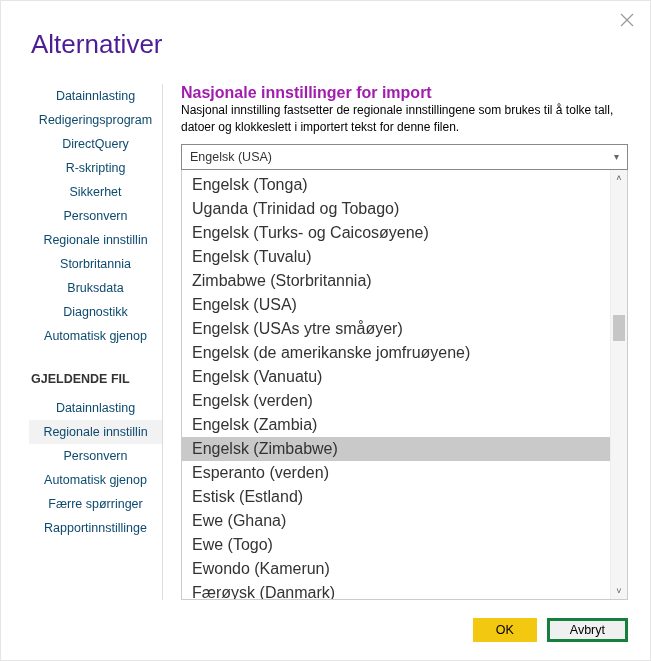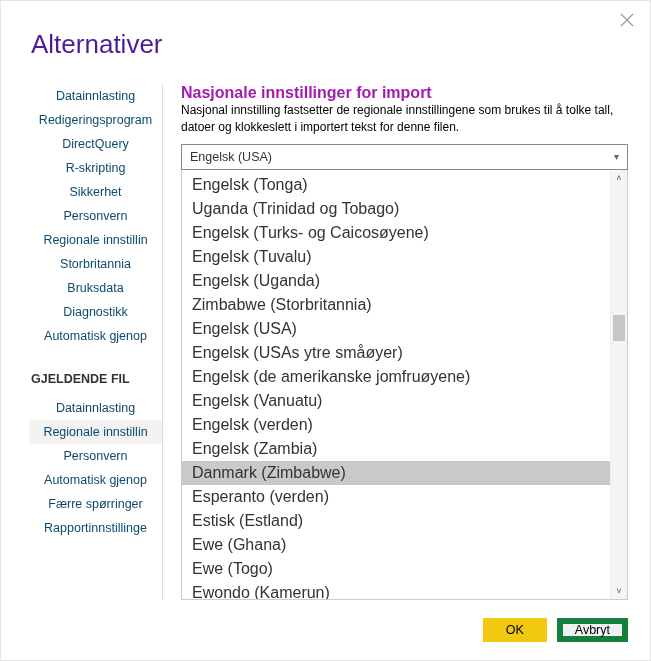--- a/index.html
+++ b/index.html
@@ -147,27 +147,27 @@
       position: absolute;
       bottom: 18px;
       right: 22px;
       display: flex;
       gap: 10px;
     }
     .btn {
       min-width: 64px;
       height: 24px;
       font-size: 12.5px;
-      border: 6px solid #15803d;
+      border: 3px solid #15803d;
       background: #f0f0f0;
       display: flex;
       align-items: center;
       justify-content: center;
       cursor: pointer;
-      padding: 0 12px;
+      padding: 0 20px;
     }
     .btn.primary {
       background: #f2c811;
       border-color: #f2c811;
       color: #000;
     }
   </style>
 </head>
 <body>
 
@@ -213,29 +213,28 @@
       <span>Engelsk (USA)</span>
       <span class="chev">▾</span>
     </div>
 
     <div class="dropdown-panel">
       <div class="dropdown-list" id="ddlist">
           <div class="dd-item">Engelsk (Tonga)</div>
           <div class="dd-item">Uganda (Trinidad og Tobago)</div>
           <div class="dd-item">Engelsk (Turks- og Caicosøyene)</div>
           <div class="dd-item">Engelsk (Tuvalu)</div>
-          <div class="dd-item">Engelsk (Uganda)</div>
           <div class="dd-item">Zimbabwe (Storbritannia)</div>
           <div class="dd-item">Engelsk (USA)</div>
           <div class="dd-item">Engelsk (USAs ytre småøyer)</div>
           <div class="dd-item">Engelsk (de amerikanske jomfruøyene)</div>
           <div class="dd-item">Engelsk (Vanuatu)</div>
           <div class="dd-item">Engelsk (verden)</div>
           <div class="dd-item">Engelsk (Zambia)</div>
-          <div class="dd-item selected">Danmark (Zimbabwe)</div>
+          <div class="dd-item selected">Engelsk (Zimbabwe)</div>
           <div class="dd-item">Esperanto (verden)</div>
           <div class="dd-item">Estisk (Estland)</div>
           <div class="dd-item">Ewe (Ghana)</div>
           <div class="dd-item">Ewe (Togo)</div>
           <div class="dd-item">Ewondo (Kamerun)</div>
           <div class="dd-item">Færøysk (Danmark)</div>
         </div>
       <div class="scrollbar-track">
         <div class="sb-btn">˄</div>
         <div class="sb-thumb"></div>

